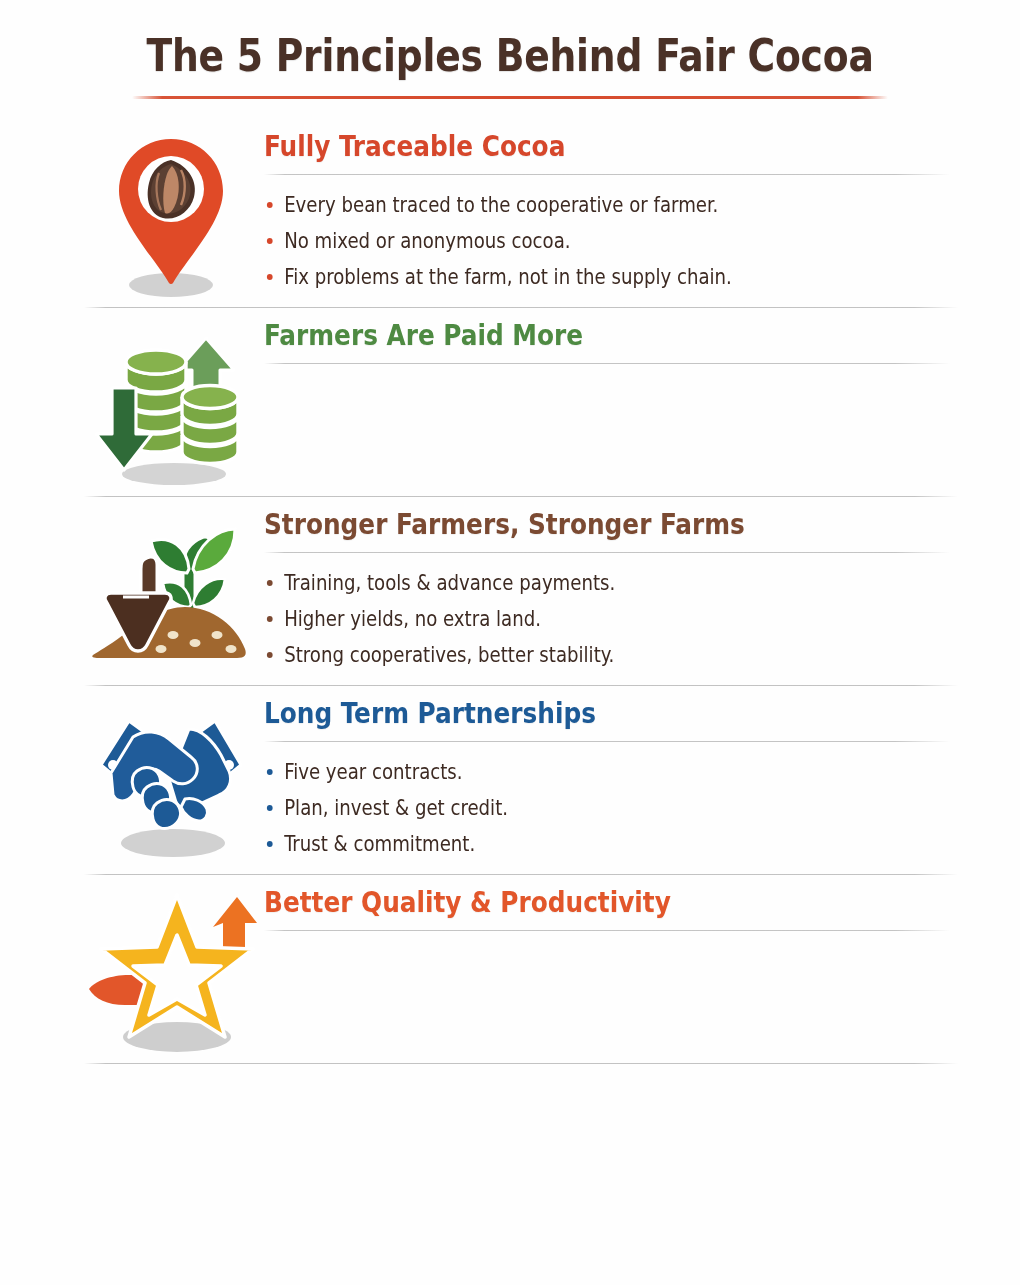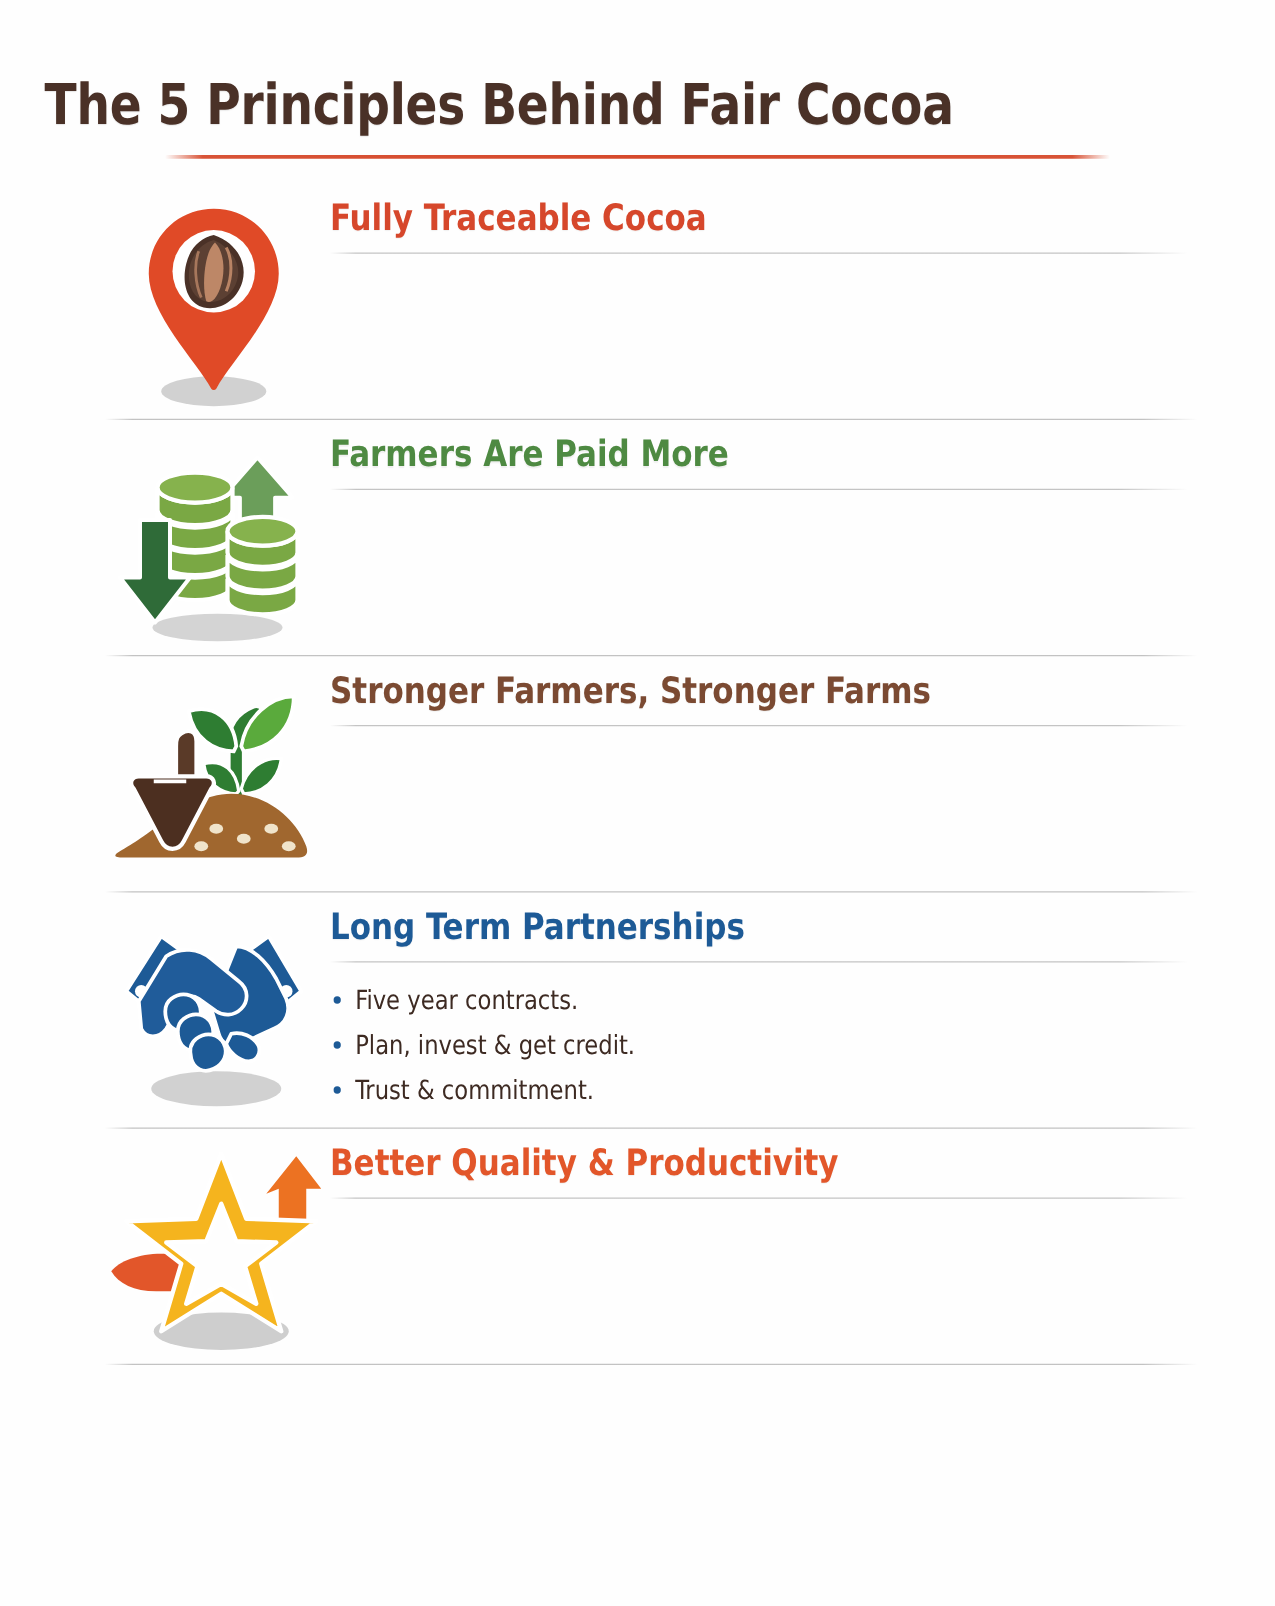--- a/index.html
+++ b/index.html
@@ -18,22 +18,22 @@
   .page {
     width: 1020px;
     height: 1285px;
     background: #fefefe;
     position: relative;
     box-sizing: border-box;
   }
 
   
   .title-block {
-    padding-top: 60px;
-    text-align: left;
+    padding-top: 32px;
+    text-align: center;
   }
   .page-title {
     font-family: "DejaVu Sans Condensed", "Liberation Sans Narrow", "Liberation Sans", sans-serif;
     font-size: 45px;
     font-weight: 700;
     color: #4a3127;
     letter-spacing: -0.2px;
     line-height: 1.05;
     margin: 0;
     transform: scaleX(0.93);
@@ -156,20 +156,25 @@
           <path d="M70 27 C88 33 97 49 93 64 C89 79 75 88 62 85 C49 82 44 66 48 50 C51 37 60 29 70 27 Z" fill="#4a3127"></path>
           <path d="M70 31 C84 37 92 50 89 62 C86 75 74 83 63 80 C52 77 48 64 51 51 C54 40 62 33 70 31 Z" fill="#5c4033"></path>
           <path d="M71 33 C78 40 80 56 75 70 C72 78 68 82 64 80 C61 70 62 52 66 41 C68 36 70 34 71 33 Z" fill="#c88f6d" opacity="0.9"></path>
           <path d="M80 37 C85 46 85 60 80 72" stroke="#c88f6d" stroke-width="2.4" fill="none" opacity="0.85"></path>
           <path d="M58 40 C54 50 55 66 60 77" stroke="#c88f6d" stroke-width="2.2" fill="none" opacity="0.7"></path>
         </svg>
       </div>
       <div class="text-col">
         <h2 class="sec-heading" style="color:#d6472b;">Fully Traceable Cocoa</h2>
         <div class="heading-rule"></div>
+        <ul class="bullets">
+          <li>Every bean traced to the cooperative or farmer.</li>
+          <li>No mixed or anonymous cocoa.</li>
+          <li>Fix problems at the farm, not in the supply chain.</li>
+        </ul>
       </div>
     </div>
 
     <div class="divider"></div>
 
     <div class="section" style="--accent:#4e8a42;">
       <div class="icon-col">
         <svg class="icon-svg" width="166" height="168" viewBox="0 0 166 168">
           <ellipse cx="86" cy="152" rx="52" ry="11" fill="#c9c9c9" opacity="0.8"></ellipse>
 
@@ -219,20 +224,25 @@
           <ellipse cx="146" cy="138" rx="5.5" ry="4" fill="#f0e4cb"></ellipse>
 
           <path d="M60 48 C66 44 72 46 72 54 L72 96 L56 96 L56 58 C56 52 57 50 60 48 Z" fill="#5a3a28" stroke="#ffffff" stroke-width="3"></path>
           <path d="M22 92 C18 88 20 82 26 82 L80 82 C86 82 88 88 84 92 L62 134 C58 142 48 142 44 134 Z" fill="#4c2f20" stroke="#ffffff" stroke-width="3.4" stroke-linejoin="round"></path>
           <path d="M38 86 L64 86" stroke="#ffffff" stroke-width="3"></path>
         </svg>
       </div>
       <div class="text-col">
         <h2 class="sec-heading" style="color:#7b4a32;">Stronger Farmers, Stronger Farms</h2>
         <div class="heading-rule"></div>
+        <ul class="bullets">
+          <li>Training, tools &amp; advance payments.</li>
+          <li>Higher yields, no extra land.</li>
+          <li>Strong cooperatives, better stability.</li>
+        </ul>
       </div>
     </div>
 
     <div class="divider"></div>
 
     <div class="section" style="--accent:#1d5a96;">
       <div class="icon-col">
         <svg class="icon-svg" width="164" height="162" viewBox="0 0 164 162">
           <ellipse cx="84" cy="140" rx="52" ry="14" fill="#c9c9c9" opacity="0.85"></ellipse>
 

